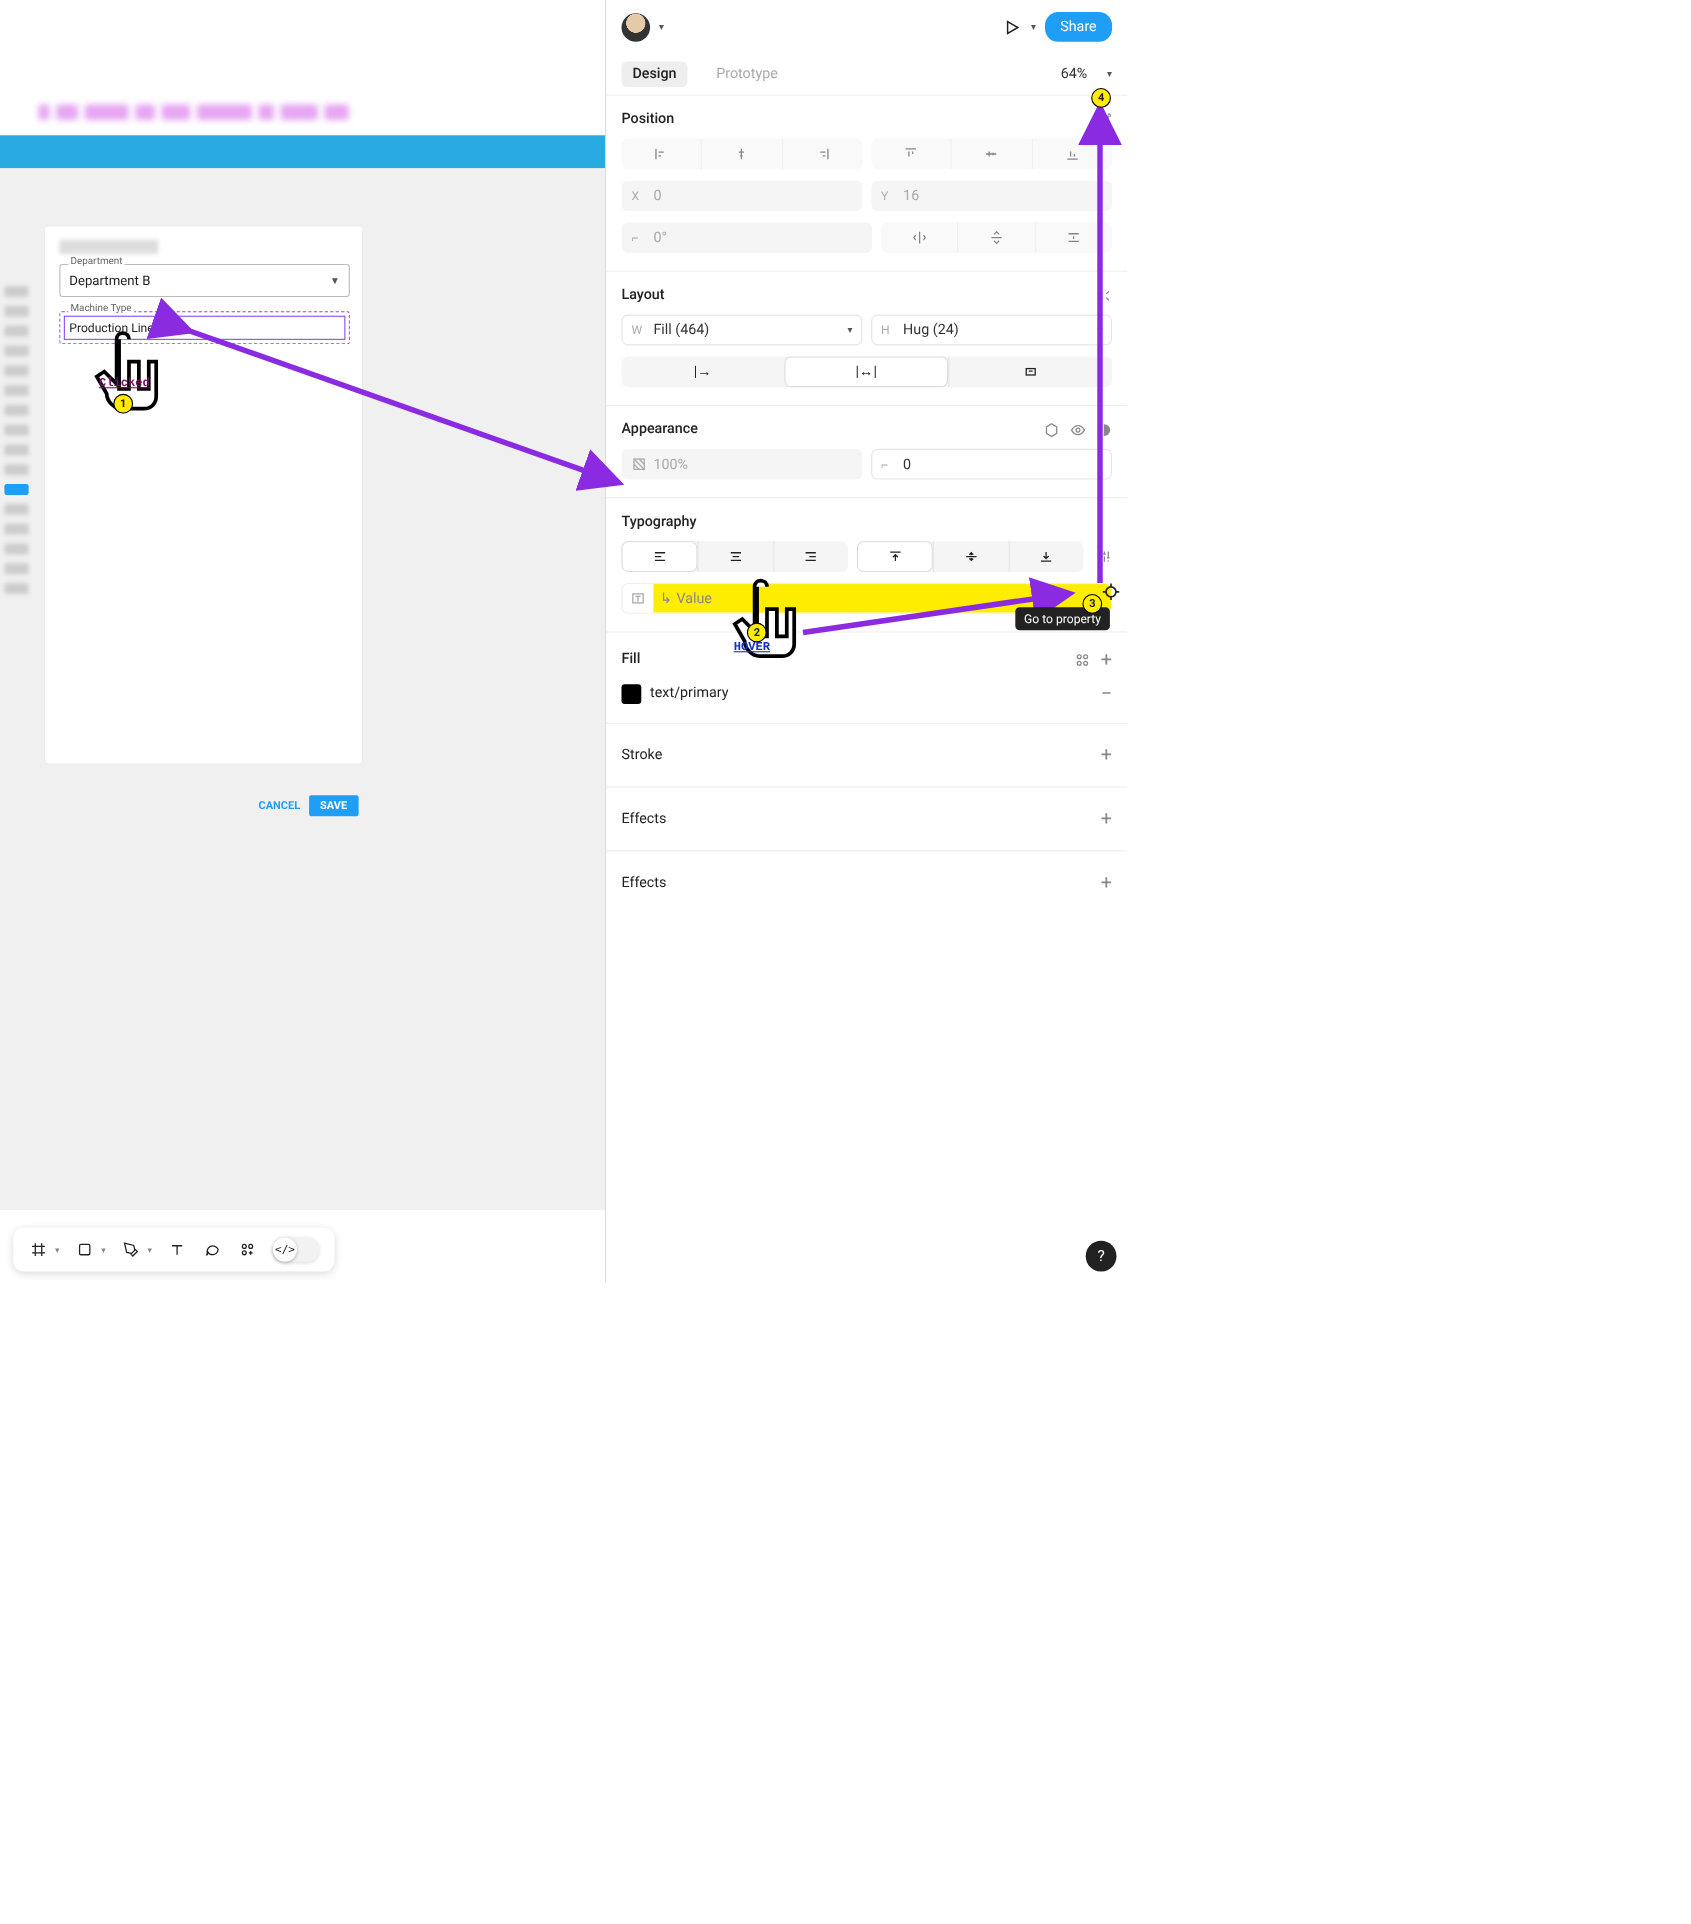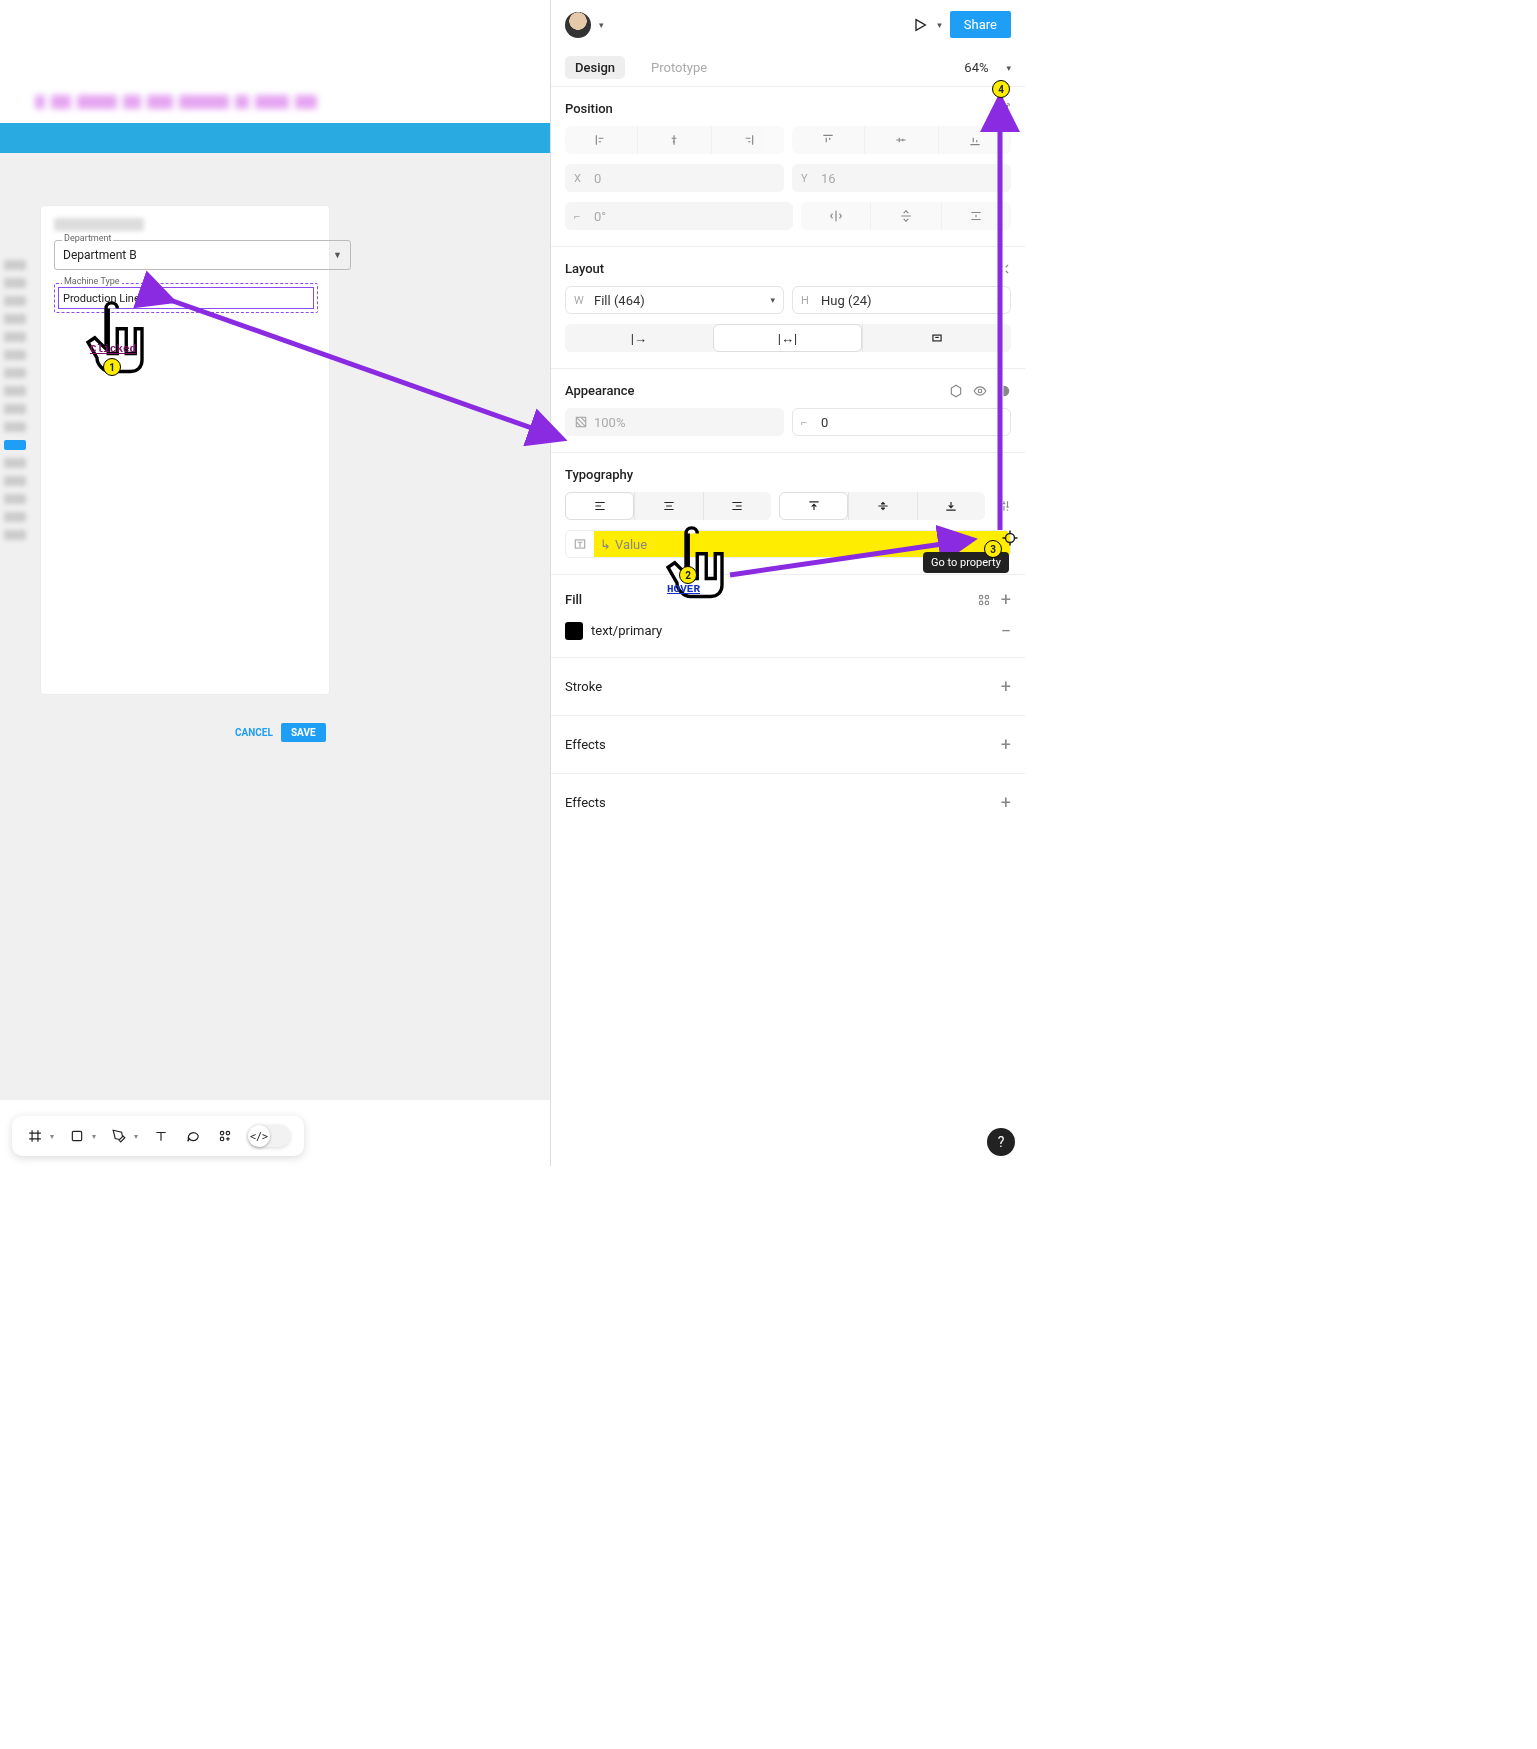--- a/index.html
+++ b/index.html
@@ -52,21 +52,21 @@
   .card-title-blur {
     position:absolute; left:13px; top:12px;
     width:90px; height:13px; background:#ddd; border-radius:2px;
     filter: blur(2px);
   }
   .field-group { position:absolute; left:13px; }
   .field-label {
     position:absolute; left:8px; top:-7px;
     font-size:9px; color:#666; background:#fff; padding:0 2px;
   }
-  .dept-field { top:34px; width:297px; }
+  .dept-field { top:34px; width:264px; }
   .dept-box {
     width:100%; height:30px; border:1px solid #bbb; border-radius:3px;
     display:flex; align-items:center; padding:0 8px; justify-content:space-between;
     font-size:12px;
   }
   .chev-down { font-size:9px; color:#555; }
   .mach-field { top:77px; width:264px; }
   .mach-outer {
     width:100%; height:30px;
     border:1.5px dashed #8a4af3;
@@ -135,21 +135,21 @@
     width:26px; height:26px; border-radius:50%; background:#666;
     background:radial-gradient(circle at 50% 35%, #e6c9a8 40%, #333 42%);
   }
   .hdr-chev { font-size:9px; color:#555; }
   .hdr-spacer { flex:1; }
   .play-btn {
     width:18px; height:18px; display:flex; align-items:center; justify-content:center;
   }
   .share-btn {
     background:#1e9ef5; color:#fff; font-size:13px; padding:6px 14px;
-    border-radius:2px;
+    border-radius:12px;
   }
   .panel-tabs {
     height:38px; display:flex; align-items:center; padding:0 14px;
     gap:16px; border-bottom:1px solid #eee;
   }
   .tab { color:#aaa; padding:4px 10px; border-radius:5px; }
   .tab.active { background:#eee; color:#222; font-weight:500; }
   .zoom { margin-left:auto; display:flex; align-items:center; gap:18px; color:#333; }
 
   .panel-body { flex:1; overflow:hidden; position:relative; }

